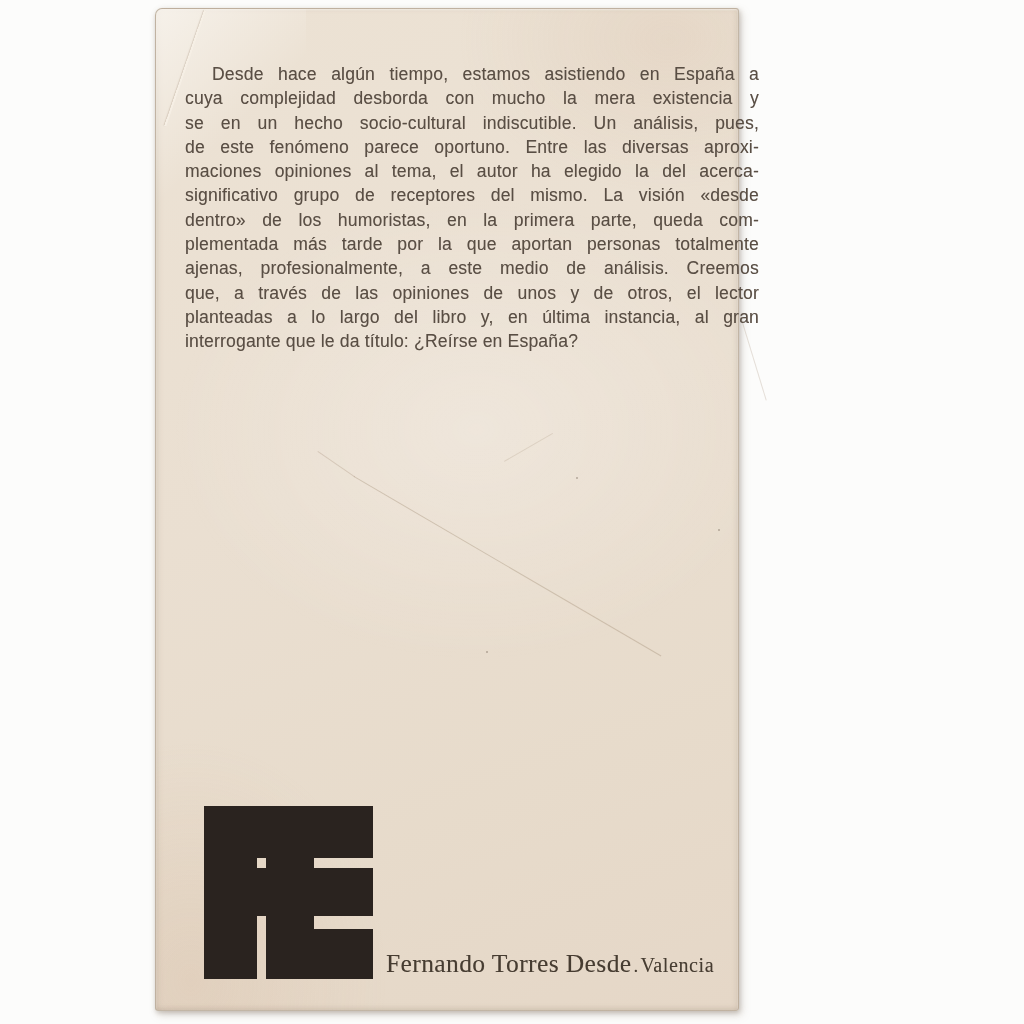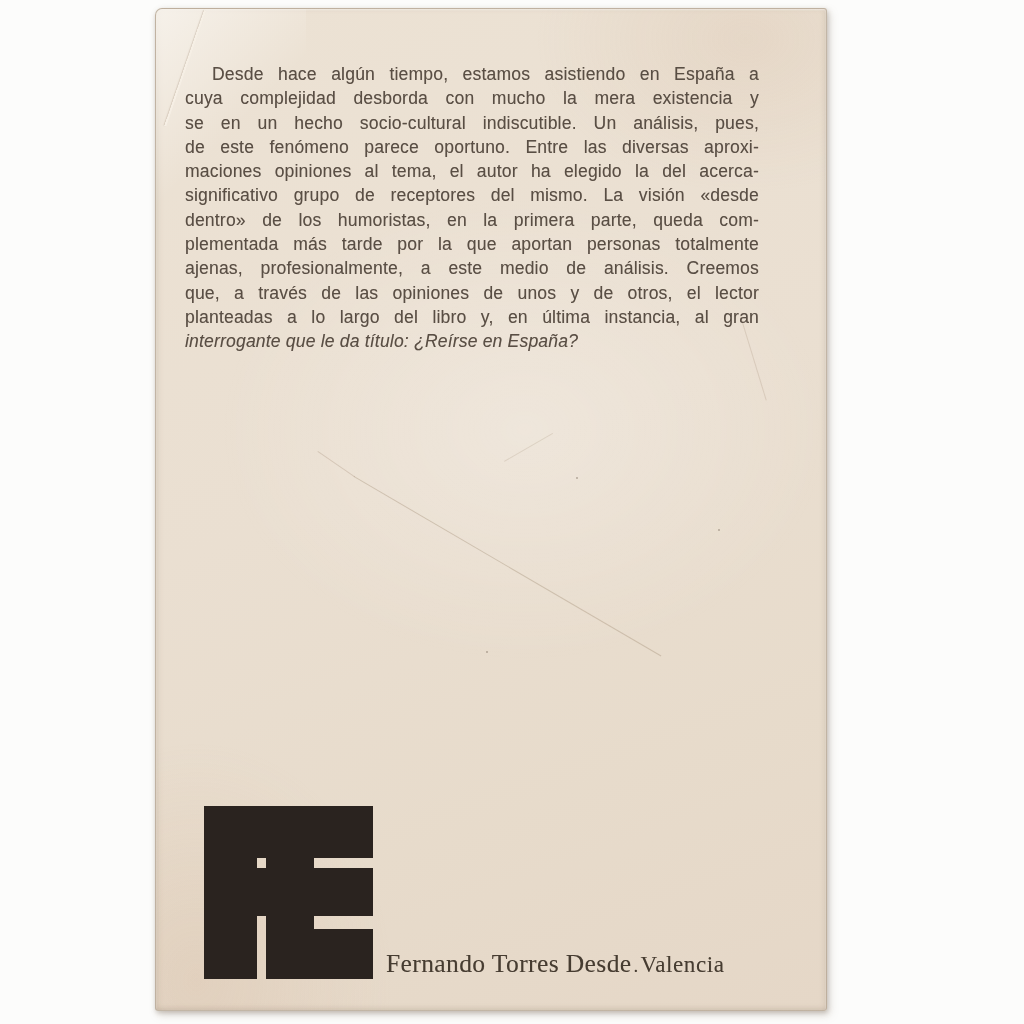--- a/index.html
+++ b/index.html
@@ -10,21 +10,21 @@
     font-family: "Liberation Sans", sans-serif;
   }
   .scene {
     position: relative;
     width: 1024px; height: 1024px;
   }
   
   .cover {
     position: absolute;
     left: 155px; top: 8px;
-    width: 672px; height: 1003px;
+    width: 584px; height: 1003px;
     border-radius: 7px 3px 3px 3px;
     border: 1px solid rgba(160,145,128,0.55);
     box-sizing: border-box;
     background:
       radial-gradient(ellipse 300px 220px at 88% 3%, rgba(199,165,136,0.16), rgba(199,165,136,0) 70%),
       radial-gradient(ellipse 280px 340px at 6% 97%, rgba(203,168,140,0.20), rgba(203,168,140,0) 70%),
       radial-gradient(ellipse 420px 320px at 55% 42%, rgba(255,255,255,0.22), rgba(255,255,255,0) 72%),
       linear-gradient(160deg, #ece2d4 0%, #eadfd1 45%, #e7dbcb 75%, #e5d7c7 100%);
     box-shadow:
       1px 2px 5px rgba(120,105,90,0.35),
@@ -75,41 +75,41 @@
     letter-spacing: 0.2px;
     color: #594e44;
     text-shadow: 0.2px 0.2px 0 rgba(89,78,68,0.35);
   }
   .blurb .line {
     text-align: justify;
     text-align-last: justify;
     white-space: normal;
   }
   .blurb .line.first { text-indent: 27px; }
-  .blurb .line.last  { text-align-last: left; font-style: italic; }
+  .blurb .line.last  { text-align-last: left; }
   
   .logo {
     position: absolute;
     left: 48px; top: 797px;
     width: 169px; height: 173px;
   }
   
   .imprint {
     position: absolute;
     left: 230px; top: 942px;
     font-family: "Liberation Serif", serif;
     color: #463c31;
     font-size: 25.5px;
     line-height: 1;
     letter-spacing: 0.4px;
     white-space: nowrap;
     text-shadow: 0.2px 0.2px 0 rgba(70,60,49,0.3);
   }
   .imprint .sep  { font-size: 18.5px; margin-left: 2px; }
-  .imprint .city { font-size: 23px; margin-left: 2px; letter-spacing: 0.6px; text-align: right; }
+  .imprint .city { font-size: 20px; margin-left: 2px; letter-spacing: 0.6px; text-align: right; }
 </style>
 </head>
 <body>
 
 <div class="scene">
   <div class="cover">
 
     <div class="corner-wear"></div>
     <div class="crease crease-corner"></div>
     <div class="crease c1"></div>

